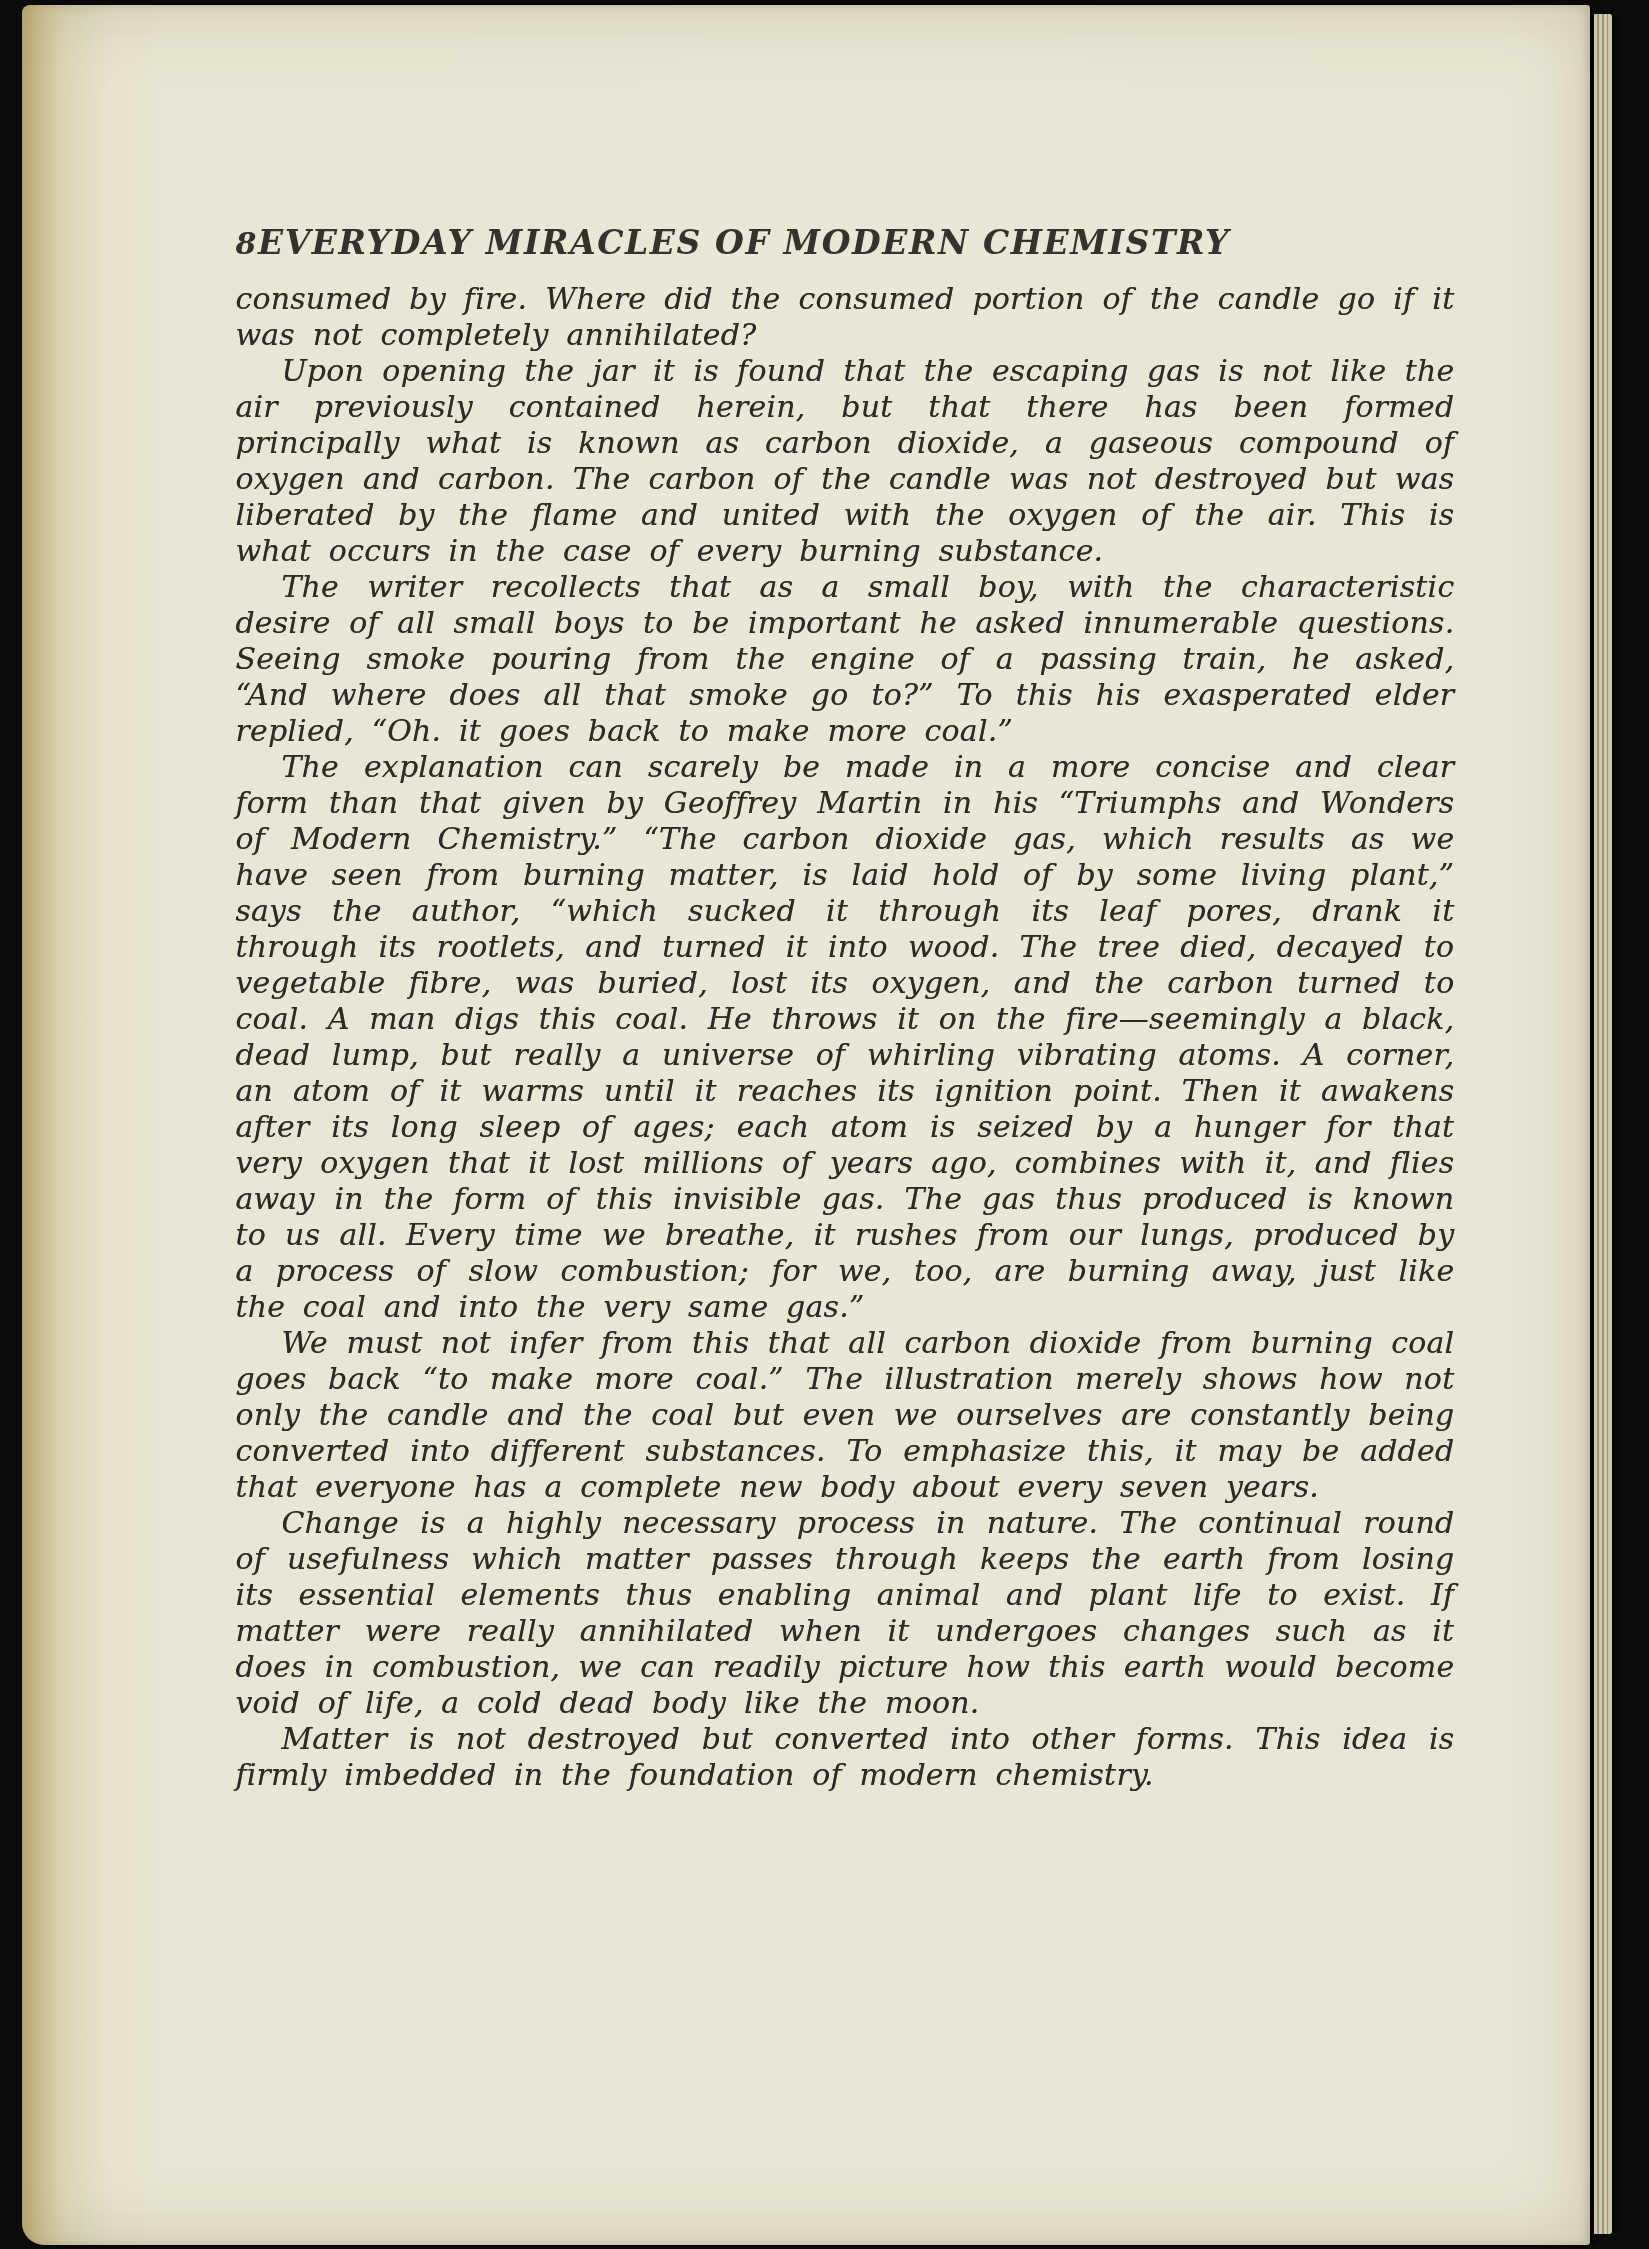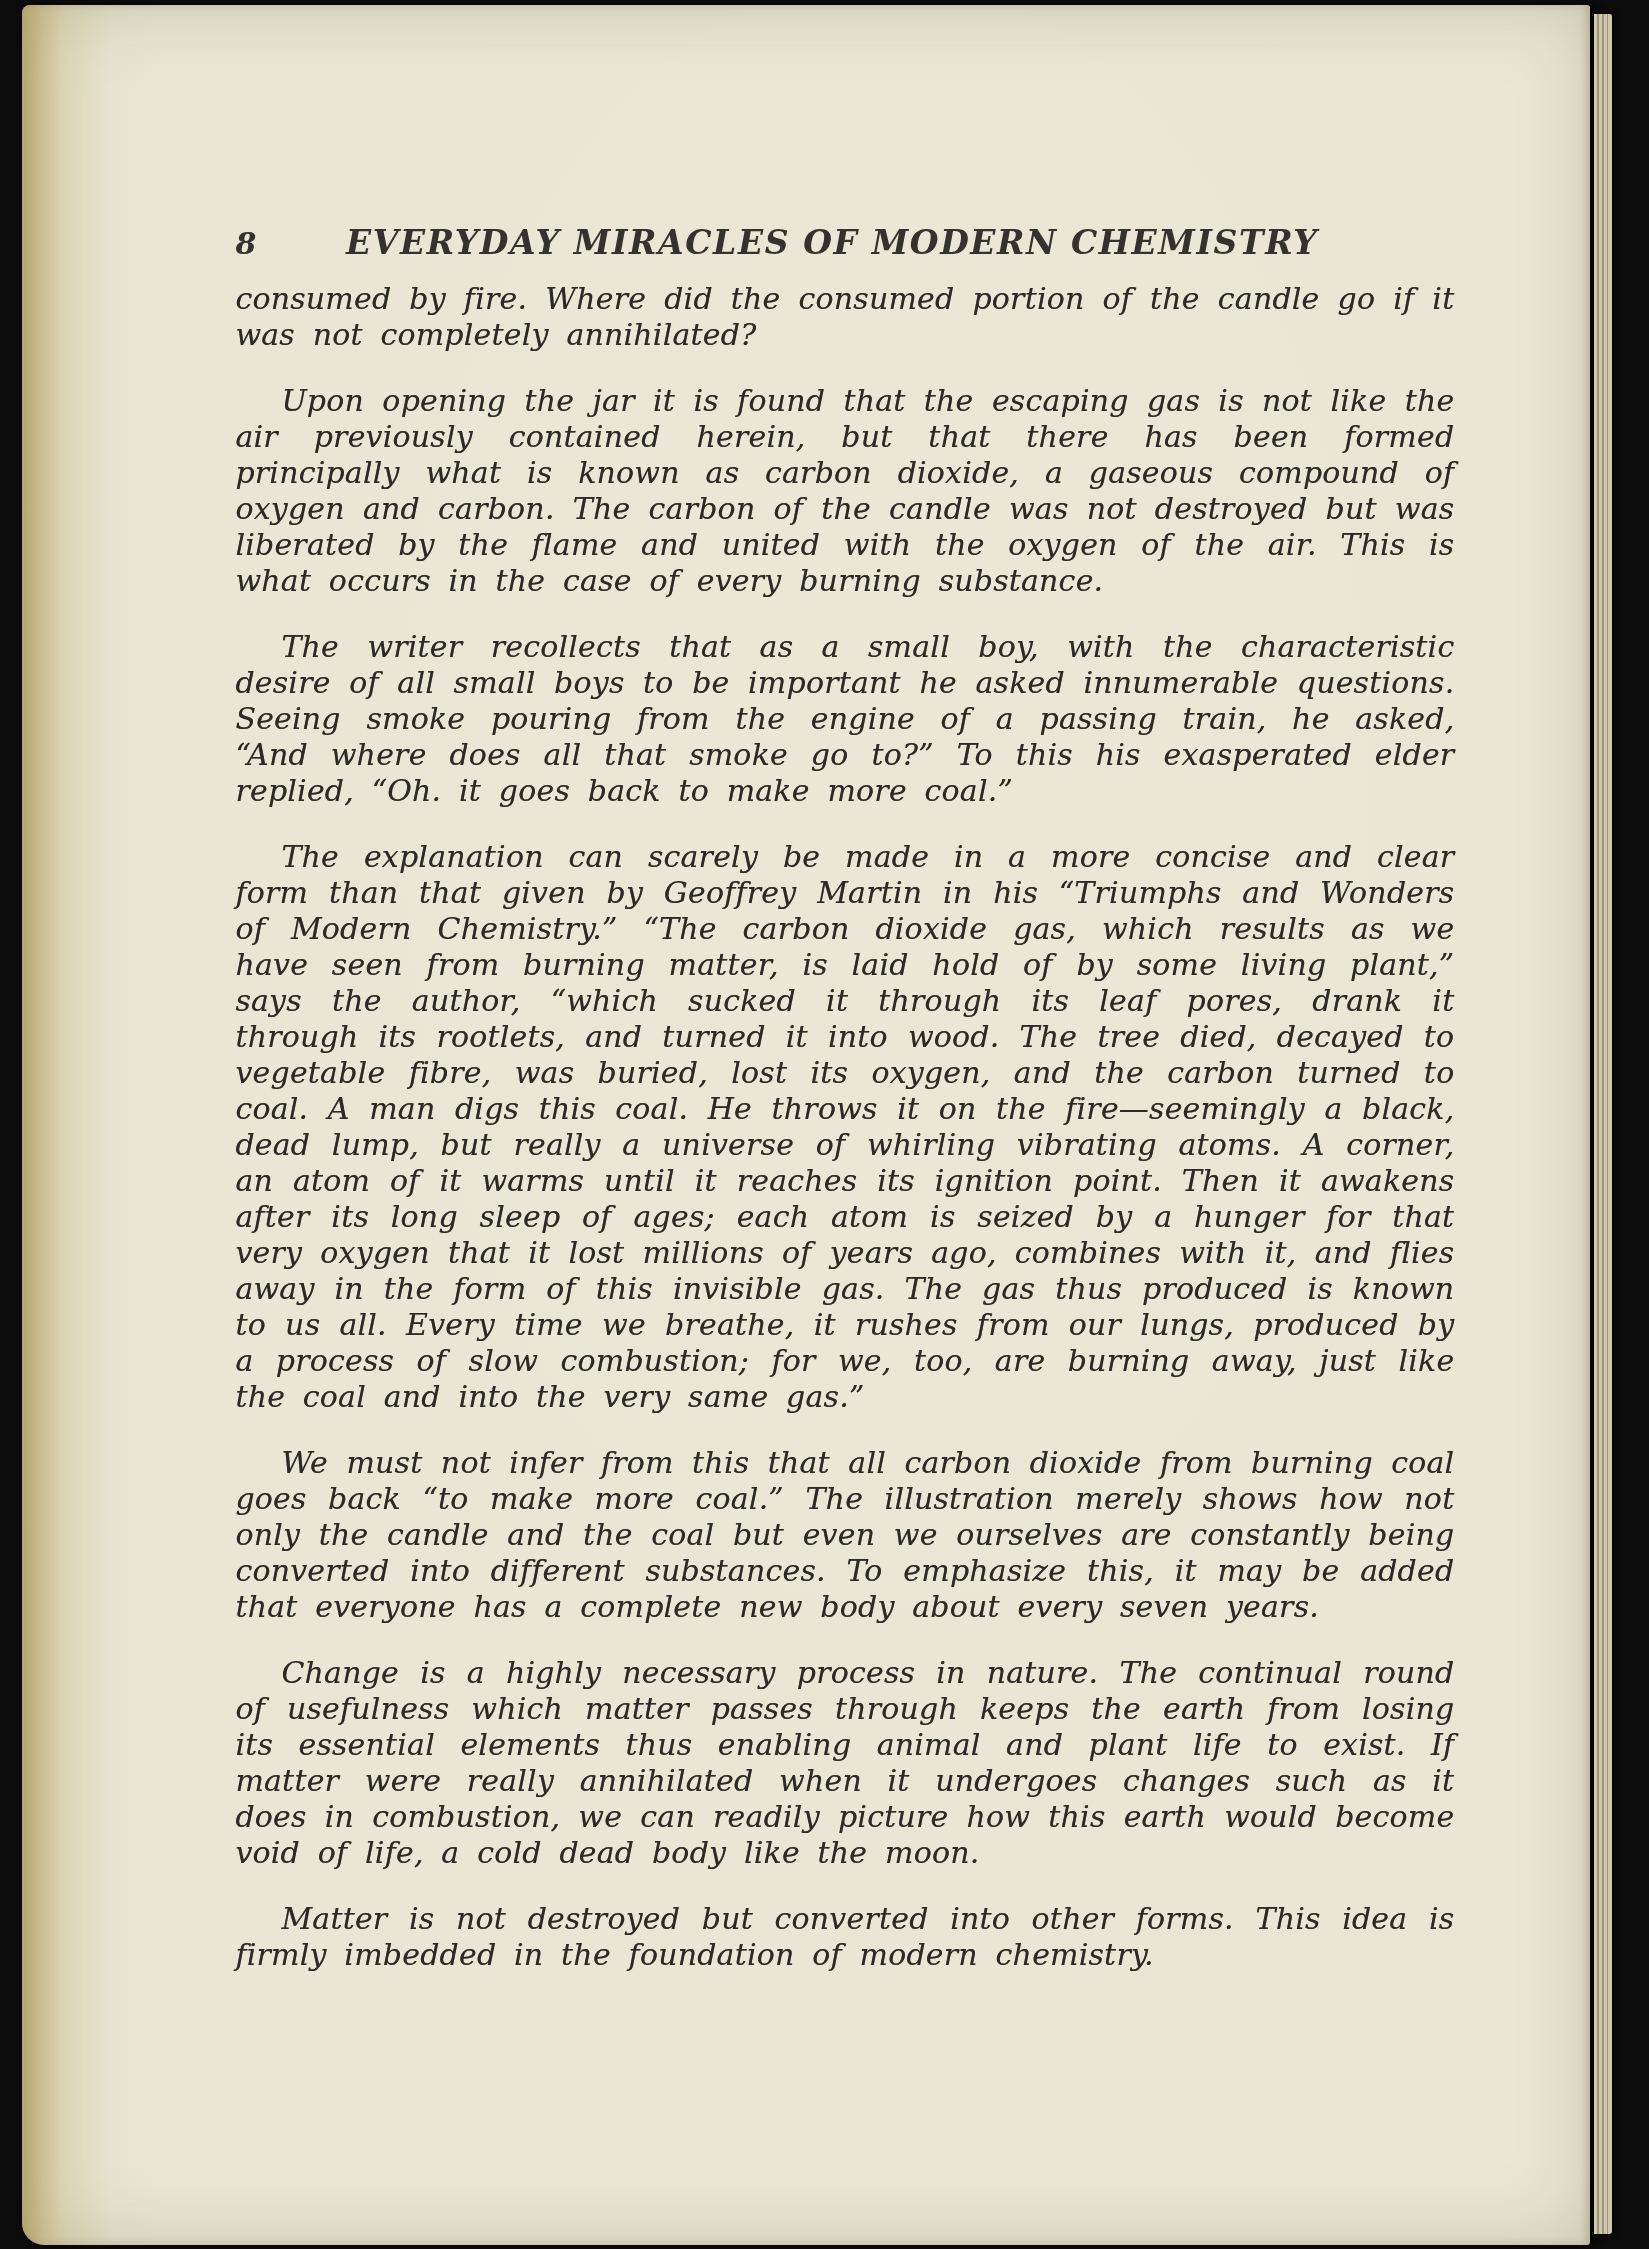--- a/index.html
+++ b/index.html
@@ -72,39 +72,38 @@
     letter-spacing: 1.6px;
     margin-bottom: 19px;
     color: #34322c;
   }
   .pagenum {
     flex: 0 0 auto;
     font-size: 30px;
   }
   .running-title {
     flex: 1 1 auto;
-    text-align: center;
+    text-align: left;
     padding-right: 48px;
     white-space: nowrap;
   }
   .body-text {
     font-size: 30px;
     line-height: 36px;
     text-align: justify;
     word-spacing: 8px;
     letter-spacing: 0.2px;
     text-shadow: 0 0 0.5px rgba(43,42,37,0.55);
     font-style: italic;
   }
   .body-text p {
     margin: 0;
   }
   .body-text p.indent {
     text-indent: 46px;
-    margin-top: 30px;
   }
 </style>
 </head>
 <body>
 
 <div class="page">
   <div class="binding-edge"></div>
   <div class="content">
     <div class="header">
       <span class="pagenum">8</span>

